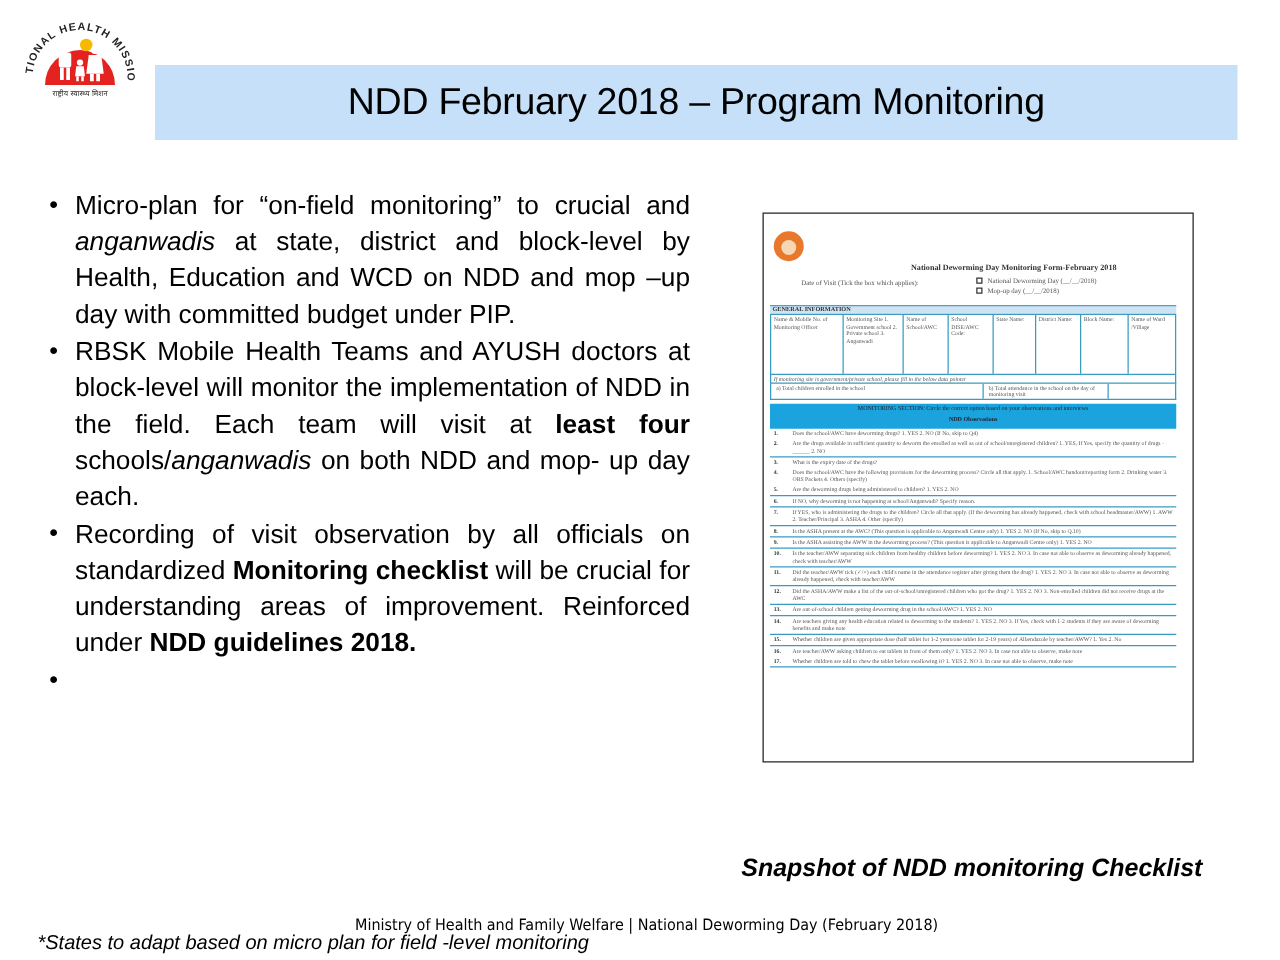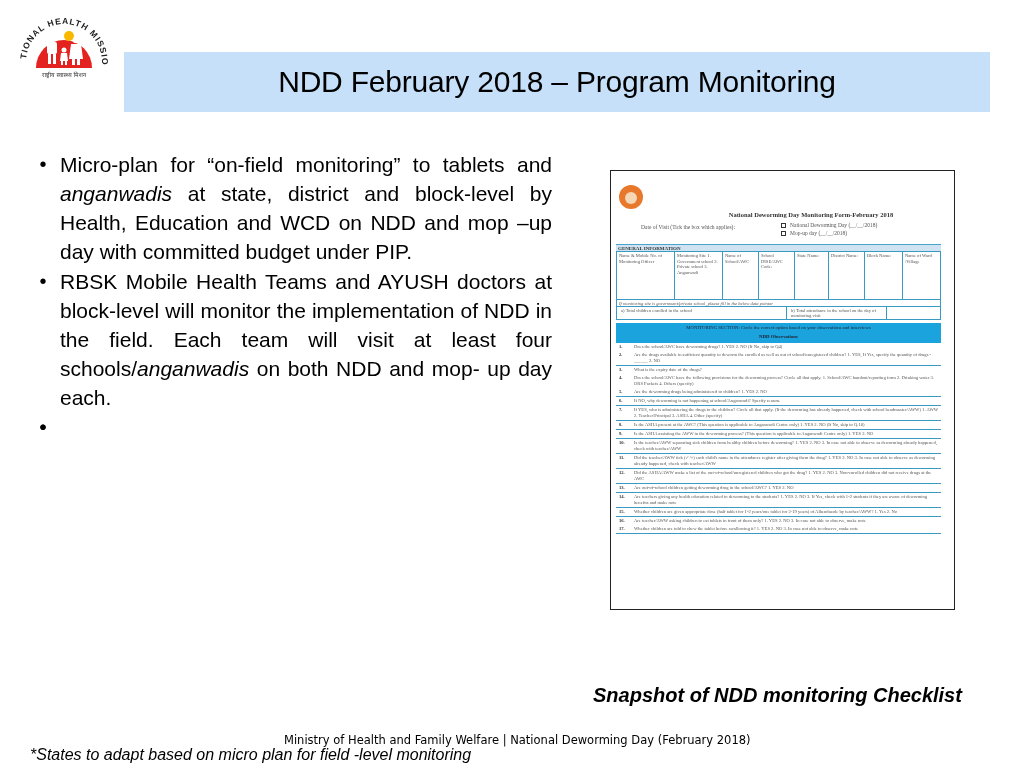--- a/index.html
+++ b/index.html
@@ -12,21 +12,21 @@
 
   
   .title-bar { position: absolute; left: 124px; top: 52px; width: 866px; height: 60px; background: #c5e0f8; display: flex; align-items: center; justify-content: center; }
   .title-bar h1 { font-weight: normal; font-size: 30px; letter-spacing: -0.2px; color: #000; font-family: "Liberation Sans", sans-serif; }
 
   
   .bullets { position: absolute; left: 28px; top: 150px; width: 524px; list-style: none; }
   .bullets li { position: relative; padding-left: 32px; font-size: 21px; line-height: 29px; text-align: justify; margin-bottom: 1px; }
   .bullets li .dot { position: absolute; left: 0; top: 0; width: 30px; text-align: center; font-size: 20px; }
   .bullets li i { font-style: italic; margin-top: 44px; }
-  .bullets li b { font-weight: normal; }
+  .bullets li b { font-weight: bold; }
 
   
   .snapshot { position: absolute; left: 610px; top: 170px; width: 345px; height: 440px; border: 1.5px solid #222; background: #fff; overflow: hidden; font-family: "Liberation Serif", serif; color: #444; }
   .snap-avatar { position: absolute; left: 8px; top: 14px; width: 24px; height: 24px; border-radius: 50%; background: #e8782b; }
   .snap-avatar::after { content: ""; position: absolute; left: 6px; top: 7px; width: 12px; height: 12px; border-radius: 50%; background: #f5d6b5; }
   .snap-form-title { position: absolute; left: 80px; top: 40px; width: 240px; font-size: 6.5px; font-weight: bold; color: #333; text-align: center; }
   .snap-date { position: absolute; left: 30px; top: 53px; font-size: 5.5px; color: #555; }
   .snap-opt { position: absolute; left: 170px; font-size: 5.5px; color: #555; }
   .snap-opt .box { display: inline-block; width: 5px; height: 5px; border: 0.8px solid #333; margin-right: 4px; vertical-align: middle; }
   .snap-gen-head { position: absolute; left: 5px; top: 73px; width: 325px; height: 7px; background: #cfe3f3; border-top: 1px solid #4aa3cc; font-size: 5px; font-weight: bold; padding-left: 2px; color: #333; line-height: 7px; }
@@ -77,23 +77,23 @@
     </g>
     <text x="50" y="73" font-size="6" text-anchor="middle" fill="#333" font-family="DejaVu Sans, sans-serif">राष्ट्रीय स्वास्थ्य मिशन</text>
   </svg>
 </div>
 
 <div class="title-bar">
   <h1>NDD February 2018 – Program Monitoring</h1>
 </div>
 
 <ul class="bullets">
-  <li><span class="dot">•</span><span class="content"><span>Micro-plan for “on-field monitoring” to tablets and </span><i>anganwadis</i><span> at state, district and block-level by Health, Education and WCD on NDD and mop –up day with committed budget under PIP.</span></span></li>
+  <li><span class="dot">•</span><span class="content"><span>Micro-plan for “on-field monitoring” to crucial and </span><i>anganwadis</i><span> at state, district and block-level by Health, Education and WCD on NDD and mop –up day with committed budget under PIP.</span></span></li>
   <li><span class="dot">•</span><span class="content"><span>RBSK Mobile Health Teams and AYUSH doctors at block-level will monitor the implementation of NDD in the field. Each team will visit at </span><b>least four</b><span> schools/</span><i>anganwadis</i><span> on both NDD and mop- up day each.</span></span></li>
-  <li><span class="dot">•</span></li>
+  <li><span class="dot">•</span><span class="content"><span>Recording of visit observation by all officials on standardized </span><b>Monitoring checklist</b><span> will be crucial for understanding areas of improvement. Reinforced under </span><b>NDD guidelines 2018.</b></span></li>
   <li><span class="dot">•</span></li>
 </ul>
 
 <div class="snapshot">
   <div class="snap-avatar"></div>
   <div class="snap-form-title">National Deworming Day Monitoring Form-February 2018</div>
   <div class="snap-date">Date of Visit (Tick the box which applies):</div>
   <div class="snap-opt" style="top:51px;"><span class="box"></span><span>National Deworming Day (__/__/2018)</span></div>
   <div class="snap-opt" style="top:59px;"><span class="box"></span><span>Mop-up day (__/__/2018)</span></div>
 

